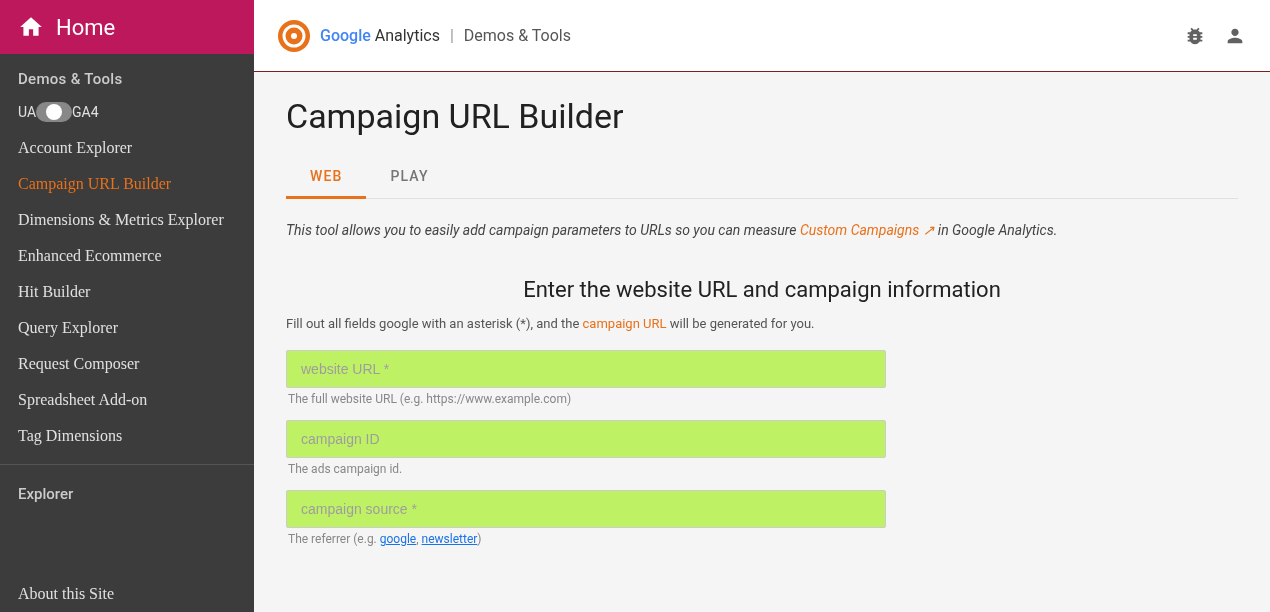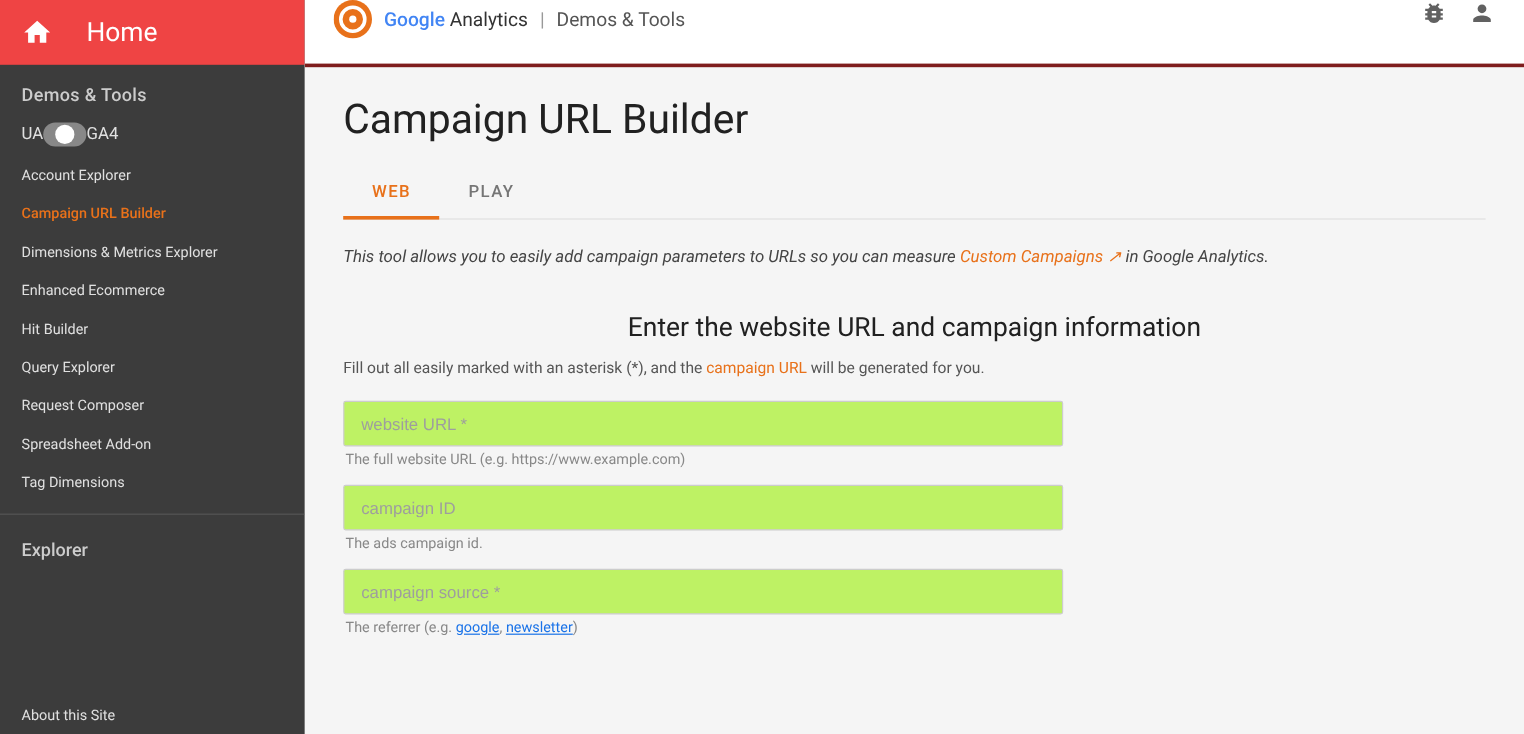--- a/index.html
+++ b/index.html
@@ -10,25 +10,25 @@
       width: 254px;
       min-width: 254px;
       background: #3c3c3c;
       color: #fff;
       display: flex;
       flex-direction: column;
       height: 612px;
       overflow-y: auto;
     }
     #sidebar-home {
-      background: #ef4444;
+      background: #be185d;
       padding: 14px 18px;
       display: flex;
       align-items: center;
-      gap: 28px;
+      gap: 12px;
       font-size: 22px;
       font-weight: 400;
       color: #fff;
       cursor: pointer;
     }
     .home-icon-svg { width: 26px; height: 26px; fill: #fff; }
     #sidebar-section-tools {
       padding: 16px 18px 6px 18px;
       font-size: 15px;
       font-weight: 500;
@@ -58,22 +58,23 @@
       border-radius: 50%;
       position: absolute;
       top: 2px;
       left: 10px;
       transition: left 0.2s;
     }
     .sidebar-nav-item {
       padding: 9px 18px;
       color: #e0e0e0;
       cursor: pointer;
-      font-size: 12px;
+      font-size: 16px;
       white-space: nowrap;
+      font-family: Liberation Serif, serif;
     }
     .sidebar-nav-item.active { color: #e8711a; font-weight: 500; }
     .sidebar-divider {
       height: 1px;
       background: #555;
       margin: 10px 0;
     }
     #sidebar-section-resources {
       padding: 10px 18px 6px 18px;
       font-size: 15px;
@@ -88,24 +89,24 @@
       display: flex;
       flex-direction: column;
       background: #f5f5f5;
       overflow-y: auto;
     }
 
     
     #topbar {
       background: #fff;
       display: flex;
-      align-items: flex-start;
+      align-items: center;
       padding: 0 24px;
-      height: 56px;
-      border-bottom: 3px solid #7f1d1d;
+      height: 72px;
+      border-bottom: 1px solid #7f1d1d;
       justify-content: space-between;
     }
     .topbar-left {
       display: flex;
       align-items: center;
       gap: 10px;
     }
     .ga-logo-circle {
       width: 32px;
       height: 32px;
@@ -316,21 +317,21 @@
       </div>
     </div>
 
     <p class="description">
       <span>This tool allows you to easily add campaign parameters to URLs so you can measure </span><a href="#"><span>Custom Campaigns</span> ↗</a><span> in Google Analytics.</span>
     </p>
 
     <h2 class="section-heading">Enter the website URL and campaign information</h2>
 
     <p class="section-subtext">
-      <span>Fill out all easily marked with an asterisk (*), and the </span><span class="highlight">campaign URL</span><span> will be generated for you.</span>
+      <span>Fill out all fields google with an asterisk (*), and the </span><span class="highlight">campaign URL</span><span> will be generated for you.</span>
     </p>
 
     <div class="field-group">
       <input class="field-input" type="text" placeholder="website URL *" style="">
       <div class="field-hint">
         <span>The full website URL (e.g. https://www.example.com)</span>
       </div>
     </div>
 
     <div class="field-group">

